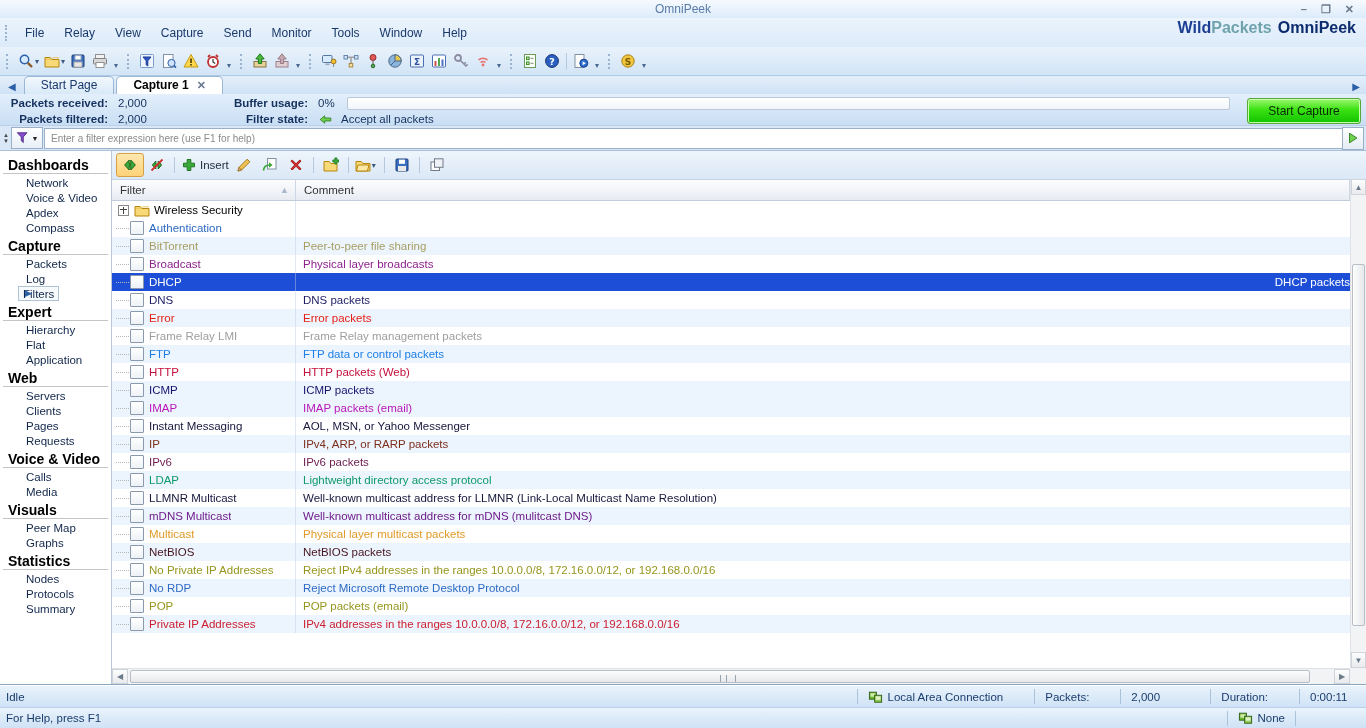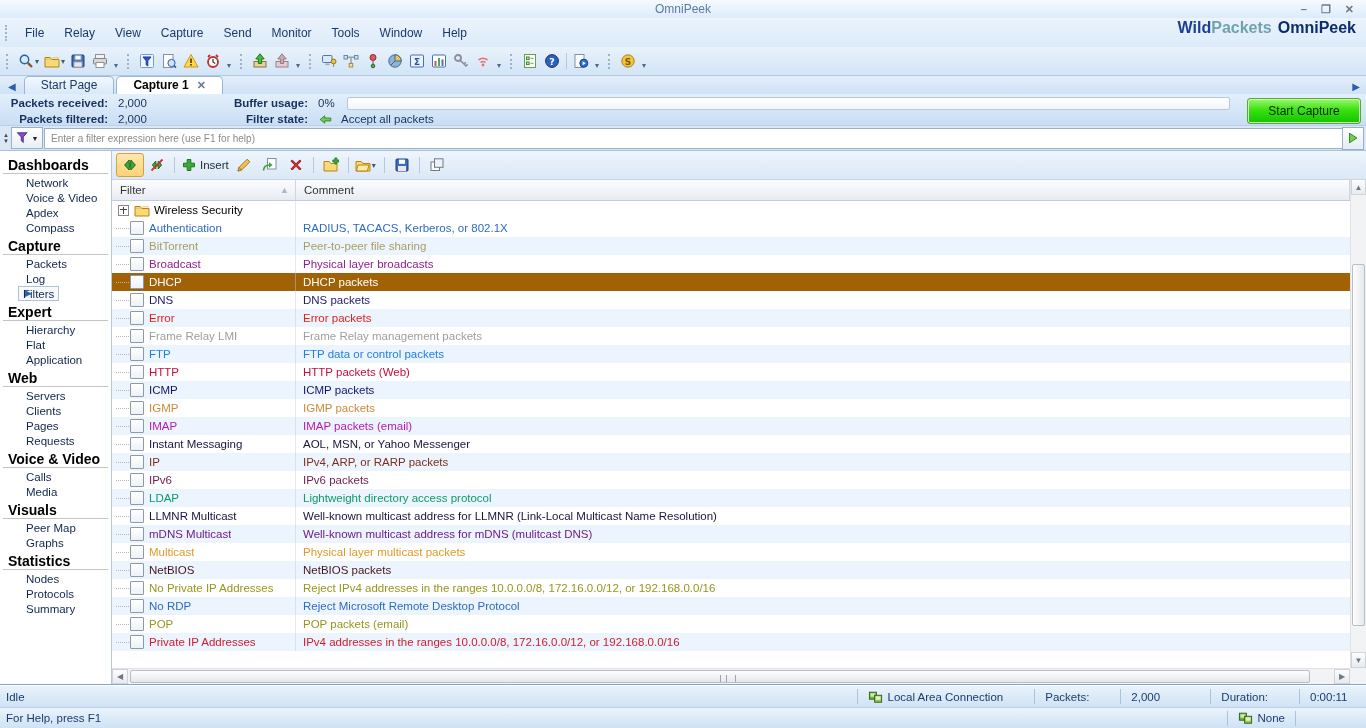--- a/index.html
+++ b/index.html
@@ -75,21 +75,21 @@
 
   .thead{height:21px;display:flex;background:linear-gradient(#fdfdfe,#e7ebf2);border-bottom:1px solid #c2cddc;flex:none;width:calc(100% - 16px);box-sizing:border-box;}
   .th{display:flex;align-items:center;padding-left:8px;font-size:11.5px;color:#333;border-right:1px solid #cdd7e4;box-sizing:border-box;}
   .th.filter{width:184px;flex:none;justify-content:space-between;padding-right:6px;}
   .th .sort{color:#aab8cc;font-size:9px;}
   .th.comment{flex:1;}
 
   .tbody{flex:1;overflow:hidden;width:calc(100% - 16px);}
   .trow{height:18px;display:flex;align-items:center;background:#fff;}
   .trow.alt{background:#ecf4fd;}
-  .trow.sel{background:#a16207;}
+  .trow.sel{background:#1d4ed8;text-align:right;}
   .trow.sel .cell-filter,.trow.sel .cell-comment{color:#fff !important;}
   .trow.sel span{color:#fff !important;}
   .cell-filter{width:184px;flex:none;height:100%;display:flex;align-items:center;padding-left:4px;box-sizing:border-box;border-right:1px solid rgba(190,205,225,.45);font-size:11.5px;overflow:hidden;white-space:nowrap;}
   .cell-comment{flex:1;padding-left:7px;font-size:11.5px;overflow:hidden;white-space:nowrap;}
   .tree-dots{width:13px;flex:none;border-top:1px dotted #b8b8b8;margin-right:1px;}
   .cb{width:12px;height:12px;flex:none;border:1px solid #8a9aac;background:linear-gradient(#fff,#eef2f6);border-radius:1px;margin-right:5px;}
   .expander{width:9px;height:9px;flex:none;border:1px solid #888;background:#fff;position:relative;margin:0 3px 0 2px;}
   .expander:before{content:"";position:absolute;left:1px;right:1px;top:3.5px;height:1px;background:#444;}
   .expander:after{content:"";position:absolute;top:1px;bottom:1px;left:3.5px;width:1px;background:#444;}
   .rowlabel{overflow:hidden;text-overflow:ellipsis;}
@@ -508,21 +508,20 @@
               <span class="rowlabel" style="color: rgb(0, 0, 0);">Wireless Security</span>
             </div>
             <div class="cell-comment" style="color: rgb(0, 0, 0);"></div>
           </div>
           <div class="trow">
             <div class="cell-filter">
               <span class="tree-dots"></span>
               <span class="cb"></span>
               <span class="rowlabel" style="color: rgb(46, 107, 196);">Authentication</span>
             </div>
-            <div class="cell-comment" style="color: rgb(46, 107, 196);">RADIUS, TACACS, Kerberos, or 802.1X</div>
           </div>
           <div class="trow alt">
             <div class="cell-filter">
               <span class="tree-dots"></span>
               <span class="cb"></span>
               <span class="rowlabel" style="color: rgb(168, 158, 98);">BitTorrent</span>
             </div>
             <div class="cell-comment" style="color: rgb(168, 158, 98);">Peer-to-peer file sharing</div>
           </div>
           <div class="trow">
@@ -581,28 +580,20 @@
             </div>
             <div class="cell-comment" style="color: rgb(196, 15, 60);">HTTP packets (Web)</div>
           </div>
           <div class="trow alt">
             <div class="cell-filter">
               <span class="tree-dots"></span>
               <span class="cb"></span>
               <span class="rowlabel" style="color: rgb(20, 20, 110);">ICMP</span>
             </div>
             <div class="cell-comment" style="color: rgb(20, 20, 110);">ICMP packets</div>
-          </div>
-          <div class="trow">
-            <div class="cell-filter">
-              <span class="tree-dots"></span>
-              <span class="cb"></span>
-              <span class="rowlabel" style="color: rgb(205, 138, 63);">IGMP</span>
-            </div>
-            <div class="cell-comment" style="color: rgb(205, 138, 63);">IGMP packets</div>
           </div>
           <div class="trow alt">
             <div class="cell-filter">
               <span class="tree-dots"></span>
               <span class="cb"></span>
               <span class="rowlabel" style="color: rgb(184, 24, 184);">IMAP</span>
             </div>
             <div class="cell-comment" style="color: rgb(184, 24, 184);">IMAP packets (email)</div>
           </div>
           <div class="trow">

